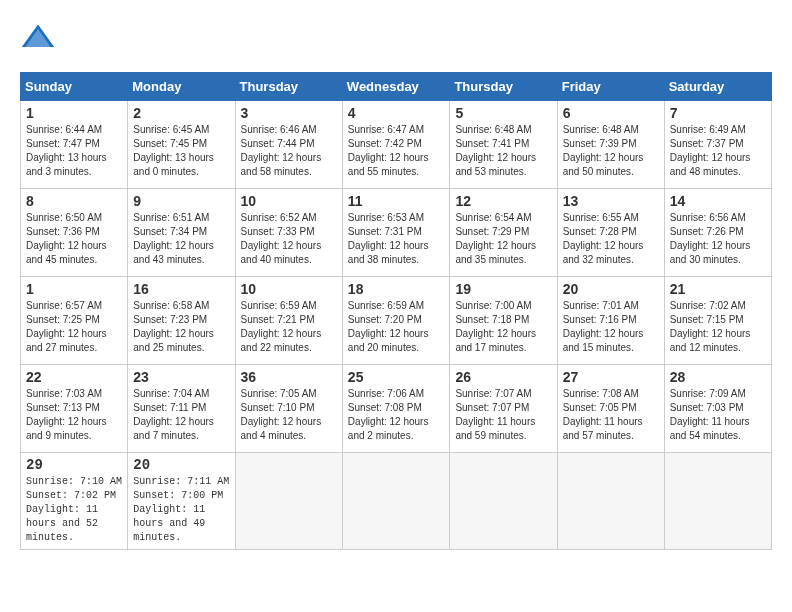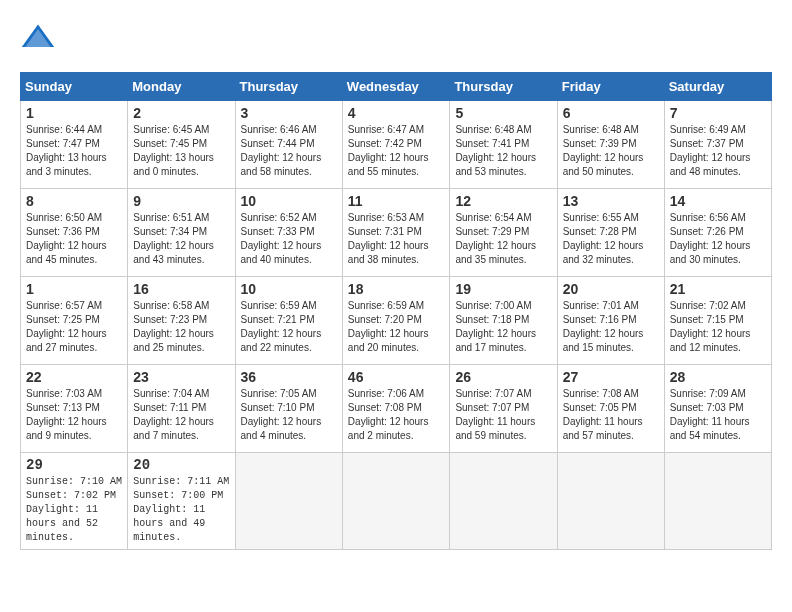--- a/index.html
+++ b/index.html
@@ -320,21 +320,21 @@
       </td>
         <td>
         <span class="day-number">36</span>
         <div class="day-info">
           Sunrise: 7:05 AM<br>
           Sunset: 7:10 PM<br>
           Daylight: 12 hours and 4 minutes.
         </div>
       </td>
         <td>
-        <span class="day-number">46</span>
+        <span class="day-number">25</span>
         <div class="day-info">
           Sunrise: 7:06 AM<br>
           Sunset: 7:08 PM<br>
           Daylight: 12 hours and 2 minutes.
         </div>
       </td>
         <td>
         <span class="day-number">26</span>
         <div class="day-info">
           Sunrise: 7:07 AM<br>

